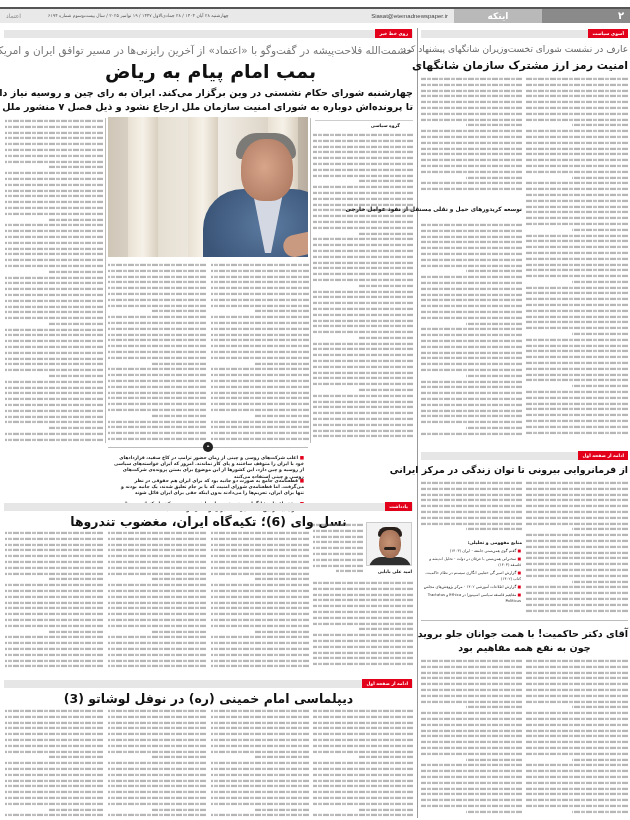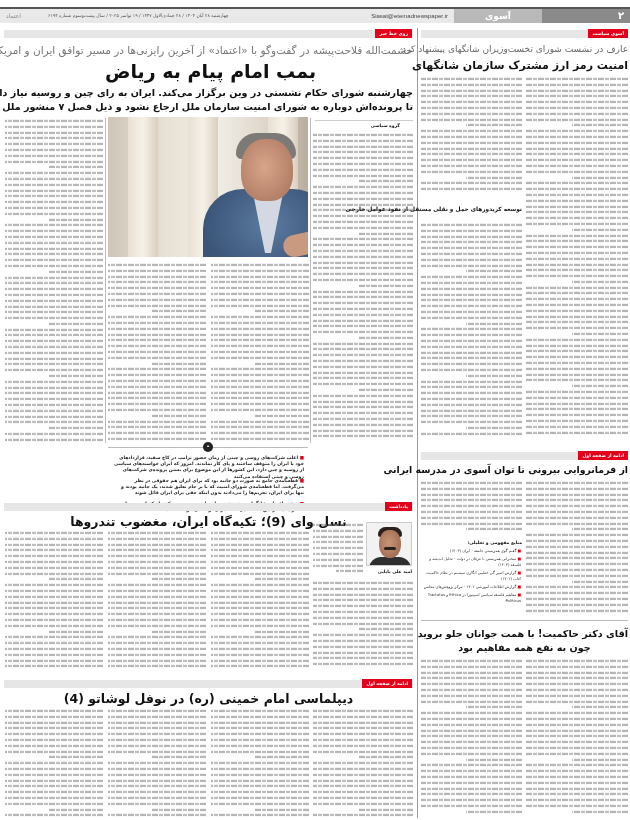--- a/index.html
+++ b/index.html
@@ -47,21 +47,21 @@
   .author { position: absolute; font-size: 4.5px; font-weight: bold; color: #111; white-space: nowrap; }
 
   .section-label { position: absolute; font-size: 4.5px; font-weight: bold; color: #111; }
   .hl-red-left { position: absolute; height: 1px; background: #e3001b; }
 </style>
 </head>
 <body>
 
 <div class="topbar">
   <div class="page-num">۲</div>
-  <div class="section-name">آسوی</div>
+  <div class="section-name">اینکه</div>
   <div class="email">Siasat@etemadnewspaper.ir</div>
   <div class="date">چهارشنبه ۲۸ آبان ۱۴۰۴ / ۲۸ جمادی‌الاول ۱۴۴۷ / ۱۹ نوامبر ۲۰۲۵ / سال بیست‌وسوم شماره ۶۱۹۴</div>
   <div class="logo-mini">اعتماد</div>
 </div>
 
 <div class="gray-strip" style="left:4px; top:30px; width:409px;"></div>
 <div class="tag" style="right:218px; top:29px;">روی خط خبر</div>
 <div class="kicker" style="left:8px; width:405px; top:44px; font-size:10.5px;">حشمت‌الله فلاحت‌پیشه در گفت‌وگو با «اعتماد» از آخرین رایزنی‌ها در مسیر توافق ایران و امریکا می‌گوید</div>
 <div class="headline" style="left:8px; width:405px; top:60px; font-size:19px;">بمب امام پیام به ریاض</div>
 <div class="headline" style="left:8px; width:405px; top:87px; font-size:9.6px;">چهارشنبه شورای حکام نشستی در وین برگزار می‌کند. ایران به رای چین و روسیه نیاز دارد</div>
@@ -398,21 +398,21 @@
     <div class="line"></div>
     <div class="line"></div>
     <div class="line"></div>
     <div class="line"></div>
     <div class="line" style="width: 55%;"></div>
     <div class="line"></div>
   </div>
 
 <div class="gray-strip" style="left:421px; top:452px; width:207px;"></div>
 <div class="tag" style="right:2px; top:451px;">ادامه از صفحه اول</div>
-<div class="headline" style="left:421px; width:207px; top:464px; font-size:9.4px;">از فرمانروایی بیرونی تا توان آسوی در مدرسه ایرانی</div>
+<div class="headline" style="left:421px; width:207px; top:464px; font-size:9.4px;">از فرمانروایی بیرونی تا توان زندگی در مرکز ایرانی</div>
 <div class="col" style="left:526px; top:480px; width:102px; height:135px;">
     <div class="line"></div>
     <div class="line"></div>
     <div class="line"></div>
     <div class="line"></div>
     <div class="line"></div>
     <div class="line"></div>
     <div class="line"></div>
     <div class="line"></div>
     <div class="line" style="width: 55%;"></div>
@@ -508,21 +508,21 @@
     <div class="line"></div>
     <div class="line"></div>
     <div class="line"></div>
     <div class="line"></div>
     <div class="line"></div>
     <div class="line" style="width: 55%;"></div>
   </div>
 
 <div class="gray-strip" style="left:4px; top:503px; width:409px;"></div>
 <div class="tag" style="right:218px; top:502px;">یادداشت</div>
-<div class="headline" style="left:4px; width:409px; top:514px; font-size:12.5px;">نسل وای (9)؛ تکیه‌گاه ایران، مغضوب تندروها</div>
+<div class="headline" style="left:4px; width:409px; top:514px; font-size:12.5px;">نسل وای (6)؛ تکیه‌گاه ایران، مغضوب تندروها</div>
 
 <div class="portrait" style="left:366px; top:522px; width:46px; height:44px;">
   <div class="body"></div>
     <div class="phair"></div>
     <div class="face"></div>
     <div class="mous"></div>
 </div>
 <div class="author" style="right:218px; top:569px;">امید علی بابایی</div>
 <div class="col" style="left:313px; top:522px; width:50px; height:56px;">
     <div class="line"></div>
@@ -626,21 +626,21 @@
     <div class="line"></div>
     <div class="line"></div>
     <div class="line"></div>
     <div class="line"></div>
     <div class="line"></div>
     <div class="line"></div>
   </div>
 
 <div class="gray-strip" style="left:4px; top:680px; width:409px;"></div>
 <div class="tag" style="right:218px; top:679px;">ادامه از صفحه اول</div>
-<div class="headline" style="left:4px; width:409px; top:691px; font-size:12.5px;">دیپلماسی امام خمینی (ره) در نوفل لوشاتو (4)</div>
+<div class="headline" style="left:4px; width:409px; top:691px; font-size:12.5px;">دیپلماسی امام خمینی (ره) در نوفل لوشاتو (3)</div>
 <div class="col" style="left:313px; top:708px; width:100px; height:110px;">
     <div class="line"></div>
     <div class="line"></div>
     <div class="line"></div>
     <div class="line"></div>
     <div class="line"></div>
     <div class="line"></div>
     <div class="line"></div>
     <div class="line"></div>
     <div class="line" style="width: 55%;"></div>

